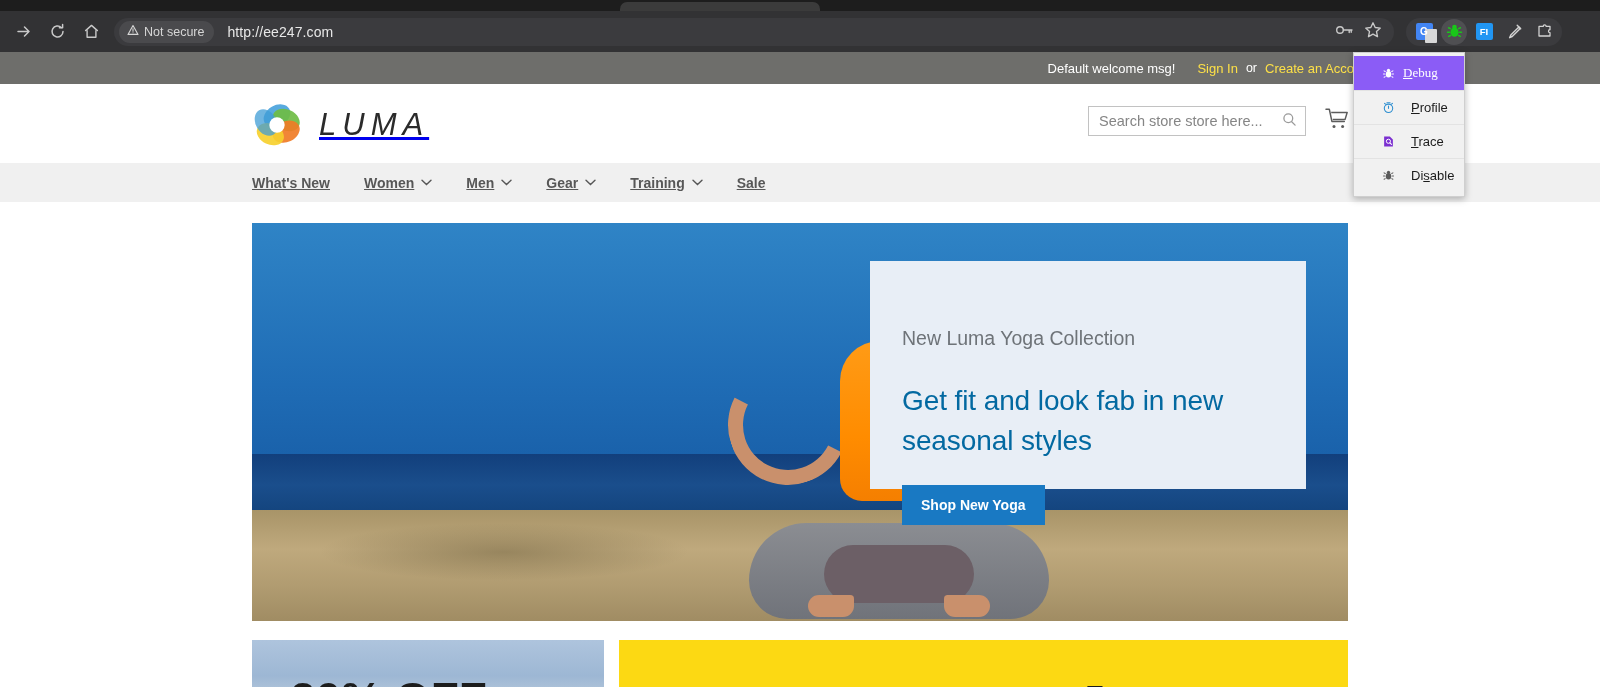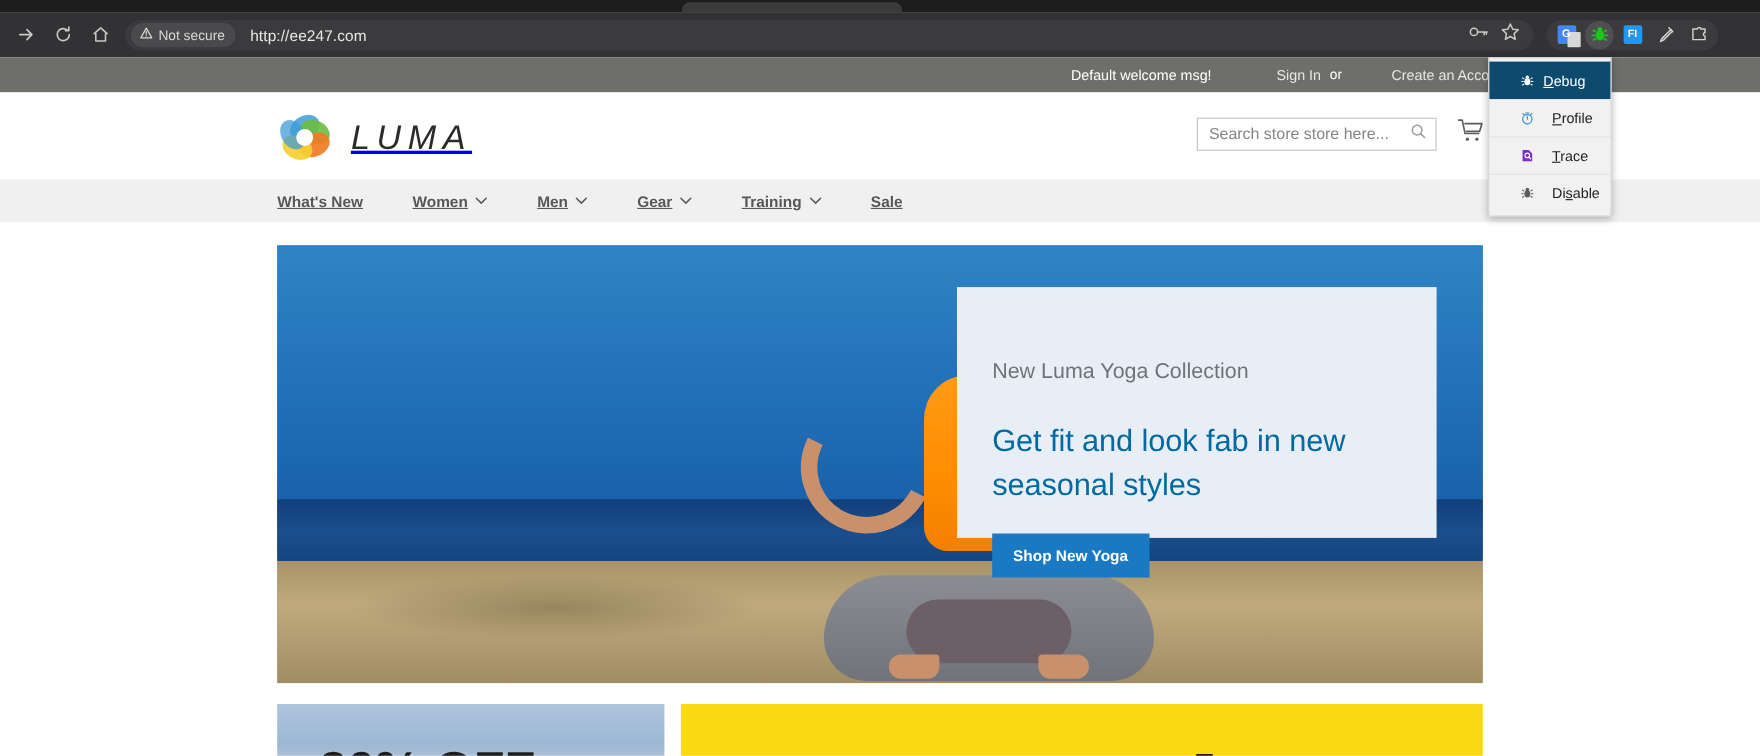--- a/index.html
+++ b/index.html
@@ -110,21 +110,21 @@
 
   .topstrip {
     height: 32px;
     background: #6e6e6b;
     display: flex; align-items: center; justify-content: flex-end;
     padding-right: 228px;
     font-size: 13px;
     color: #ffffff;
   }
   .topstrip .welcome { margin-right: 22px; }
-  .topstrip a { color:#e5e5e5; text-decoration:none;margin-left:37px; }
+  .topstrip a { color:#fde047; text-decoration:none; }
   .topstrip .orsep { margin: 0 8px; font-size: 12.5px; }
 
   .site-header {
     height: 79px;
     background: #fff;
     display: flex; align-items: center;
     position: relative;
   }
   .logo-wrap {
     position: absolute;
@@ -156,21 +156,21 @@
     font-size: 14.5px; color: #858585; flex: 1 1 auto;
     white-space: nowrap; overflow: hidden;
   }
   .cart-icon { width: 26px; height: 26px; }
 
   .nav-bar {
     height: 39px;
     background: #f0f0f0;
     display: flex; align-items: center;
     padding-left: 252px;
-    gap: 11px;
+    gap: 0;
   }
   .nav-item {
     display: flex; align-items: center; gap: 7px;
     font-size: 14px; font-weight: bold; color: #575757;
     margin-right: 34px;
     white-space: nowrap;
   }
   .chev { display:block; }
 
   
@@ -284,21 +284,21 @@
   .ext-item {
     height: 34px;
     display: flex; align-items: center;
     gap: 8px;
     padding-left: 27px;
     font-size: 13px;
     color: #1c1c1c;
     background: #f1f1f1;
   }
   .ext-item + .ext-item { border-top: 1px solid #e3e3e3; gap: 16px; }
-  .ext-item.selected { background: #0c4a6e; color: #ffffff; }
+  .ext-item.selected { background: #8b5cf6; color: #ffffff; font-family: Liberation Serif, serif; }
   .ext-item .lbl u { text-decoration: underline; }
   .ext-item .micon { width: 14px; height: 14px; display:flex;
                      align-items:center; justify-content:center; }
 </style>
 </head>
 <body>
 
 <div id="browser-chrome">
 
   <div class="tabstrip">

